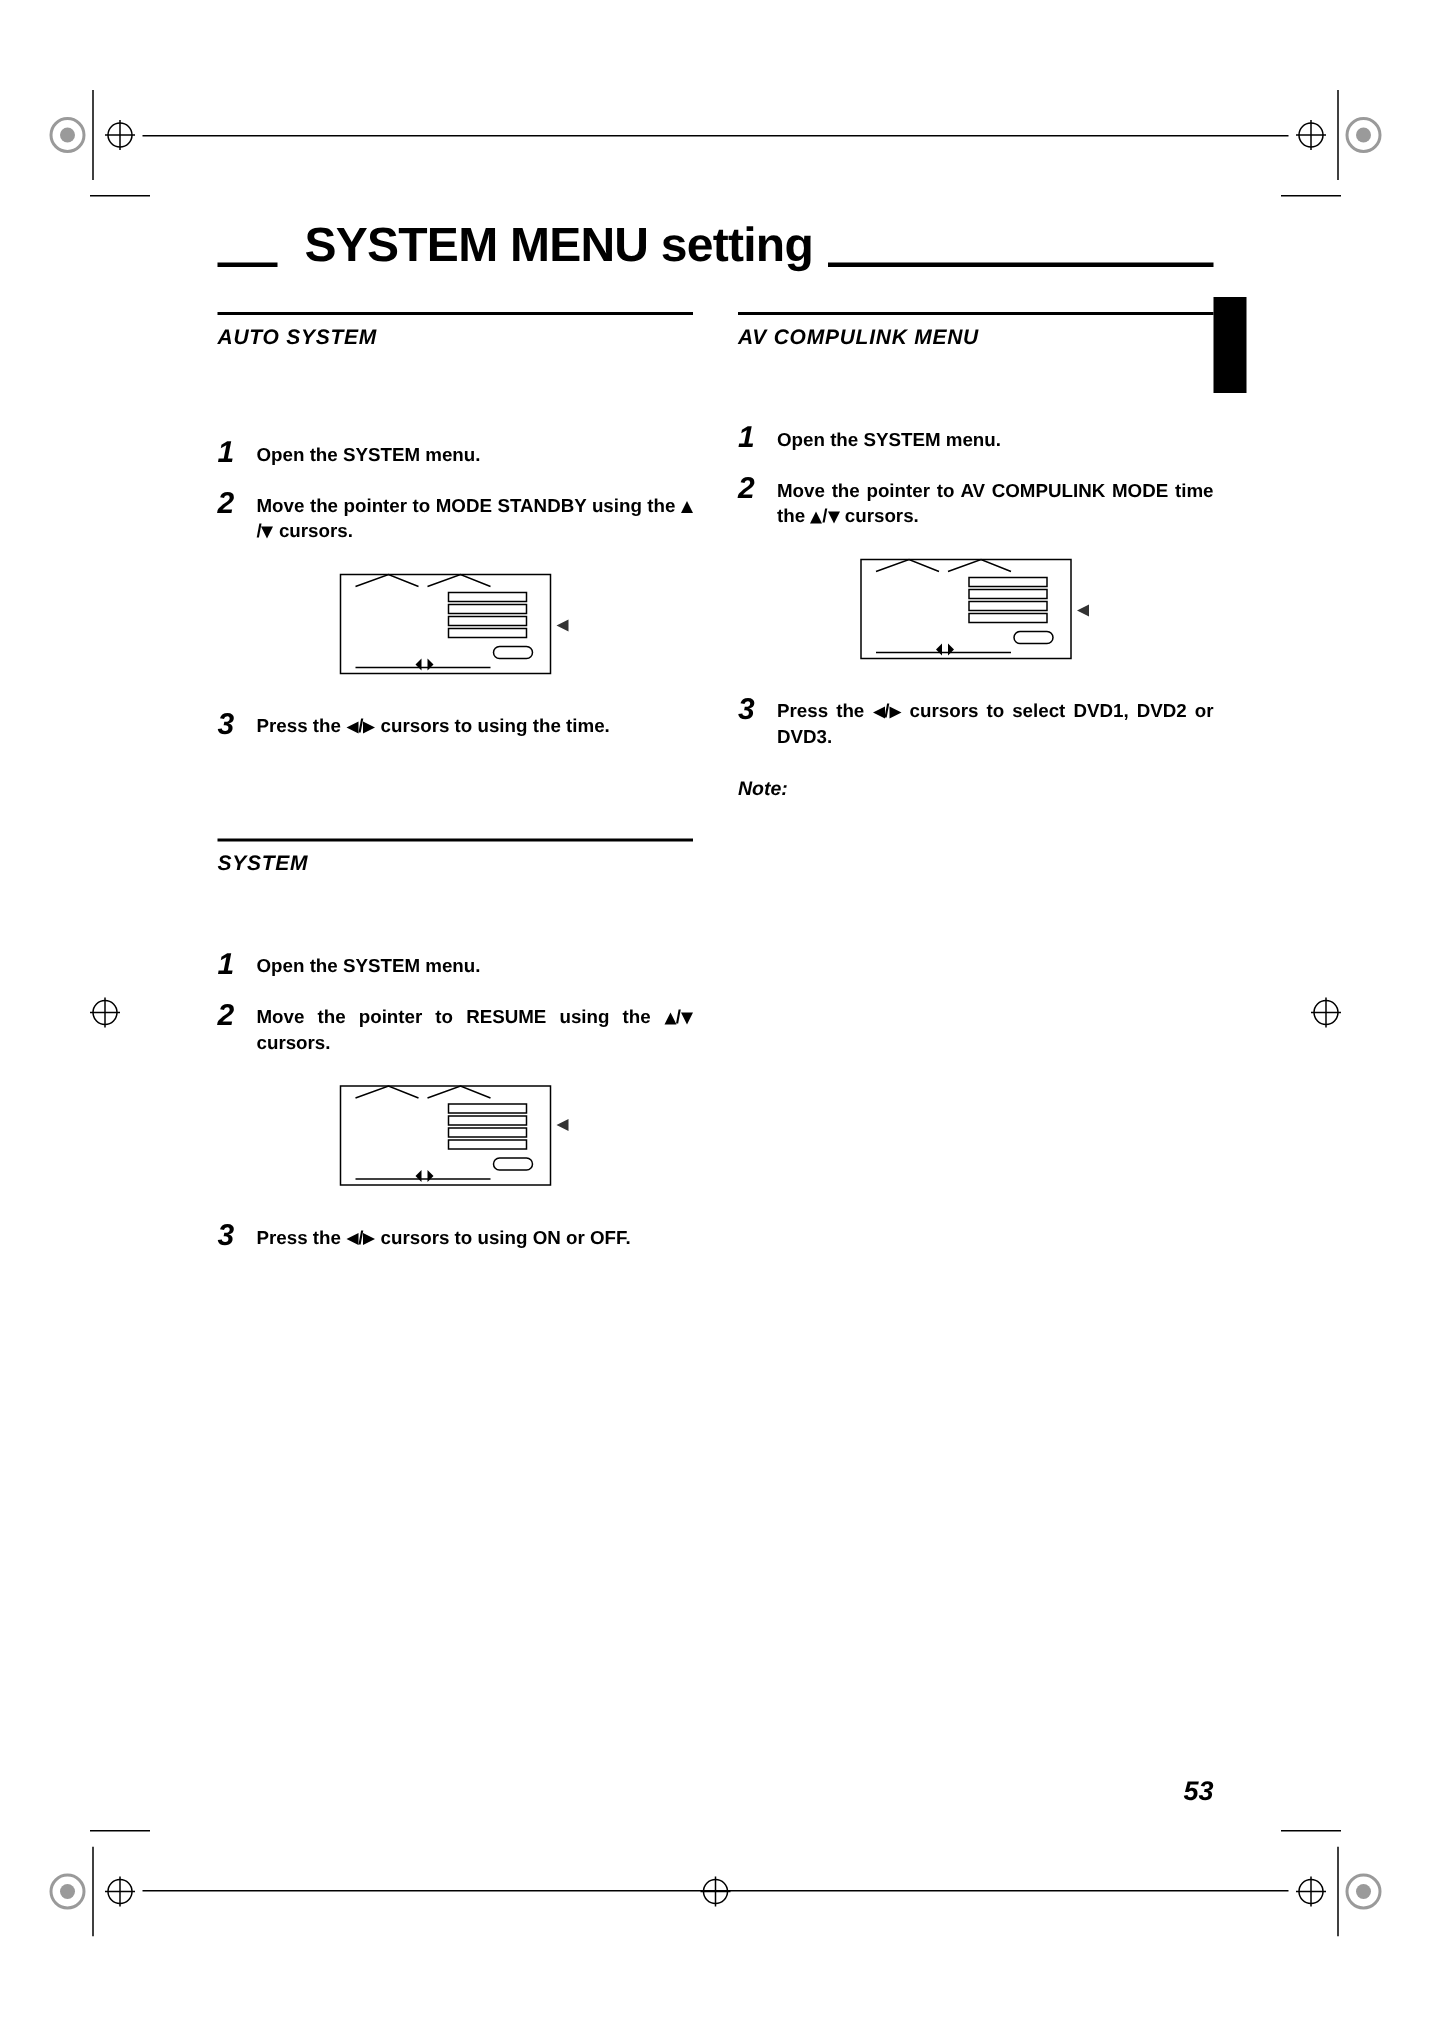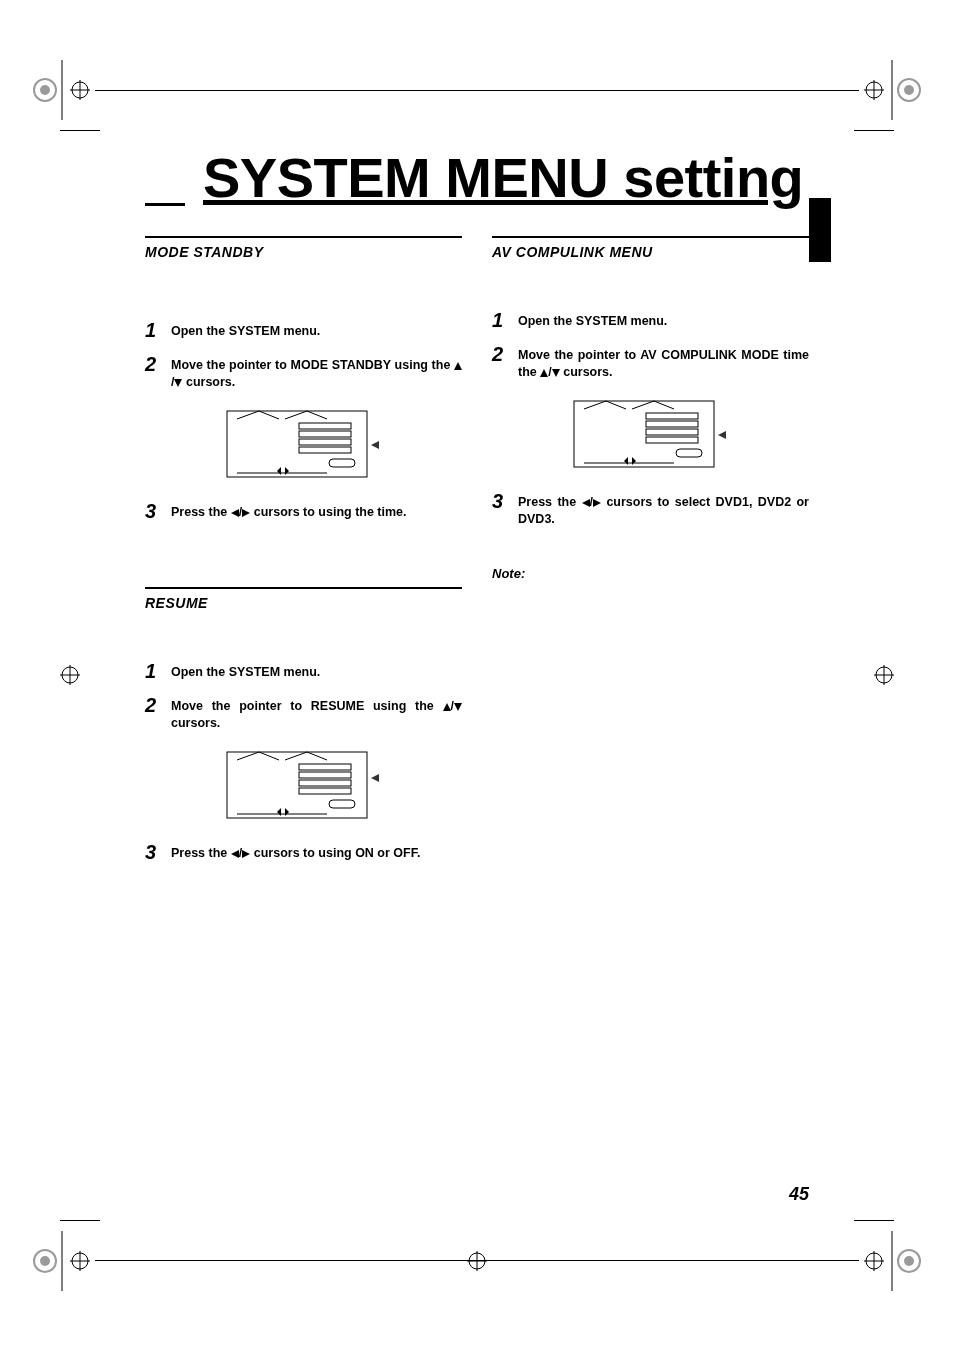--- a/index.html
+++ b/index.html
@@ -39,27 +39,26 @@
     align-items: flex-end;
     margin-top: 0;
   }
   .title-rule-left {
     flex: 0 0 40px;
     border-bottom: 3px solid #000;
     height: 3px;
     margin-bottom: 4px;
   }
   .title-text {
-    font-size: 56px;
+    font-size: 32px;
     font-weight: 900;
     letter-spacing: -0.5px;
     padding: 0 10px 0 18px;
     white-space: nowrap;
     font-family: Arial Black, Arial, sans-serif;
-    text-decoration: underline;
   }
   .title-rule-right {
     flex: 1;
     border-bottom: 3px solid #000;
     height: 3px;
     margin-bottom: 4px;
   }
 
   .side-tab {
     position: absolute;
@@ -127,21 +126,21 @@
   .diagram-wrap {
     display: flex;
     justify-content: center;
     margin: 6px 0 18px 0;
   }
 
   .note-label {
     font-size: 13px;
     font-weight: 900;
     font-style: italic;
-    margin-top: 38px;
+    margin-top: 18px;
   }
 
   .page-num {
     position: absolute;
     right: 0;
     bottom: 0;
     font-size: 18px;
     font-weight: 900;
     font-style: italic;
   }
@@ -214,21 +213,21 @@
     <div class="title-rule-left"></div>
     <div class="title-text">SYSTEM MENU setting</div>
     <div class="title-rule-right"></div>
   </div>
 
   <div class="columns">
 
     <div class="col">
 
       <div class="section-rule"></div>
-      <div class="section-head">MODE STANDBY</div>
+      <div class="section-head">AUTO SYSTEM</div>
 
       <div class="step">
         <div class="step-num">1</div>
         <div class="step-text nowrap">Open the SYSTEM menu.</div>
       </div>
 
       <div class="step">
         <div class="step-num">2</div>
         <div class="step-text">
           <span>Move the pointer to MODE STANDBY using the </span><span class="tri tri-up"></span>/<span class="tri tri-down"></span><span> cursors.</span>
@@ -254,21 +253,21 @@
 
       <div class="step">
         <div class="step-num">3</div>
         <div class="step-text nowrap">
           <span>Press the </span><span class="tri tri-left"></span>/<span class="tri tri-right"></span><span> cursors to using the time.</span>
         </div>
       </div>
 
       <div class="resume-block">
         <div class="section-rule"></div>
-        <div class="section-head tight">RESUME</div>
+        <div class="section-head tight">SYSTEM</div>
 
         <div class="step">
           <div class="step-num">1</div>
           <div class="step-text nowrap">Open the SYSTEM menu.</div>
         </div>
 
         <div class="step">
           <div class="step-num">2</div>
           <div class="step-text">
             <span>Move the pointer to RESUME using the </span><span class="tri tri-up"></span>/<span class="tri tri-down"></span><span> cursors.</span>
@@ -341,15 +340,15 @@
         <div class="step-text">
           <span>Press the </span><span class="tri tri-left"></span>/<span class="tri tri-right"></span><span> cursors to select DVD1, DVD2 or DVD3.</span>
         </div>
       </div>
 
       <div class="note-label">Note:</div>
 
     </div>
   </div>
 
-  <div class="page-num">45</div>
+  <div class="page-num">53</div>
 
 </div>
 
 </body></html>

